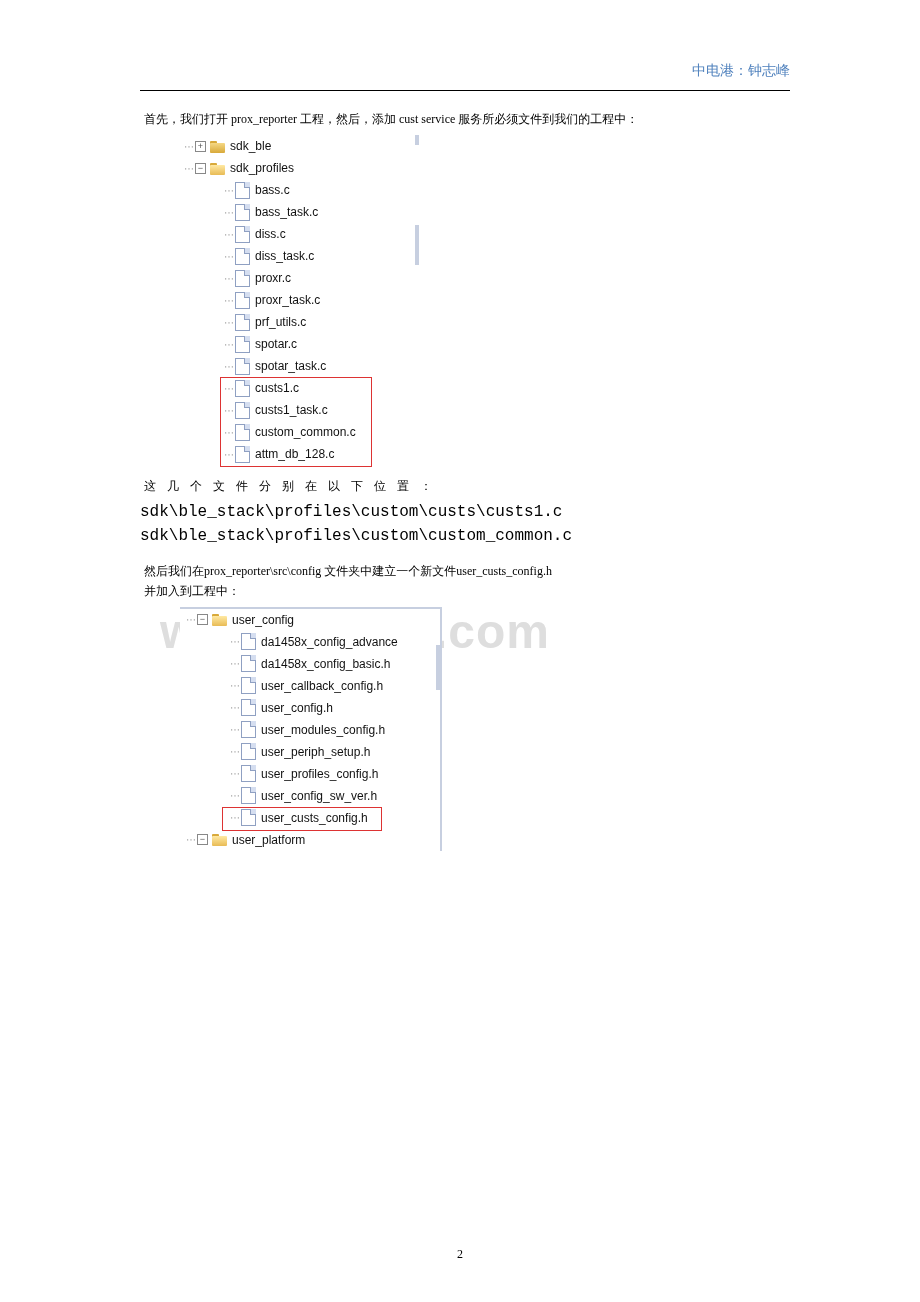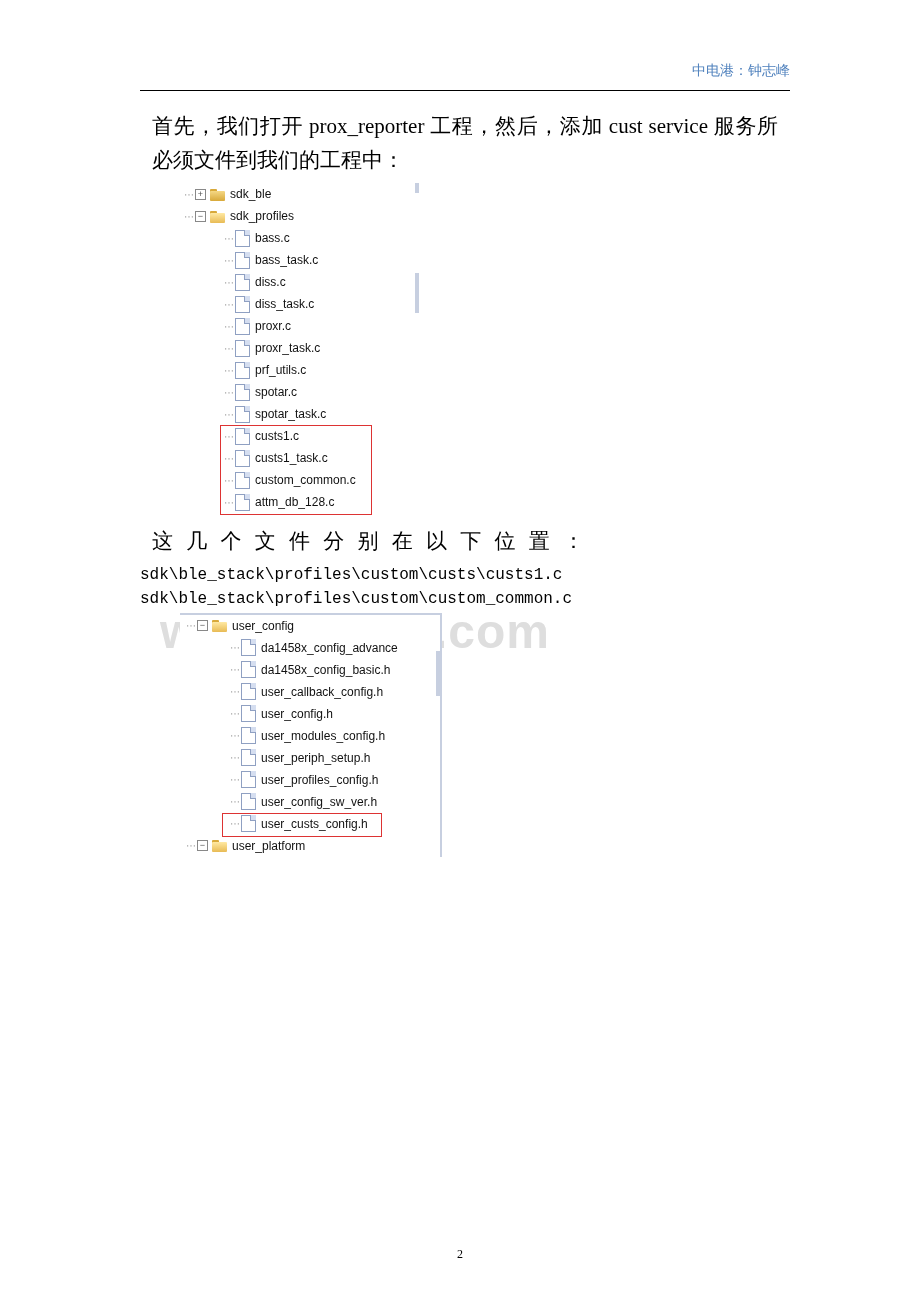--- a/index.html
+++ b/index.html
@@ -29,23 +29,23 @@
   top: 62px;
   right: 130px;
   color: #4f81bd;
   font-size: 14px;
   font-family: "SimSun", serif;
 }
 .content {
   margin-top: 60px;
 }
 .para {
-  font-size: 21px;
+  font-size: 12px;
   line-height: 1.6;
-  margin: 4px 12px;
+  margin: 4px 4px;
   font-family: "SimSun", serif;
   text-align: justify;
 }
 .para .roman {
   font-family: "Times New Roman", serif;
 }
 .treepanel {
   margin: 2px 0 8px 40px;
   background: #fff;
   display: inline-block;
@@ -278,20 +278,24 @@
           <span>attm_db_128.c</span>
         </div>
 
       <div class="redbox" style="left:40px; top:242px; width:150px; height:88px;"></div>
     </div>
 
     <p class="para" style="letter-spacing:4px;">这 几 个 文 件 分 别 在 以 下 位 置 ：</p>
     <p class="path-line">sdk\ble_stack\profiles\custom\custs\custs1.c</p>
     <p class="path-line">sdk\ble_stack\profiles\custom\custom_common.c</p>
 
+    <p class="para" style="margin-top:14px;">
+      <span>然后我们在</span><span class="roman">prox_reporter\src\config</span><span> 文件夹中建立一个新文件</span><span class="roman">user_custs_config.h</span><br>
+      <span>并加入到工程中：</span>
+    </p>
 
     <div class="treepanel small">
       <div class="scroll-handle" style="top:36px;height:45px;right:0;"></div>
 
       <div class="tree-row folder">
         <span class="dotted-line">⋯</span>
         <span class="box">−</span>
         <span class="folder-icon open"></span>
         <span>user_config</span>
       </div>

